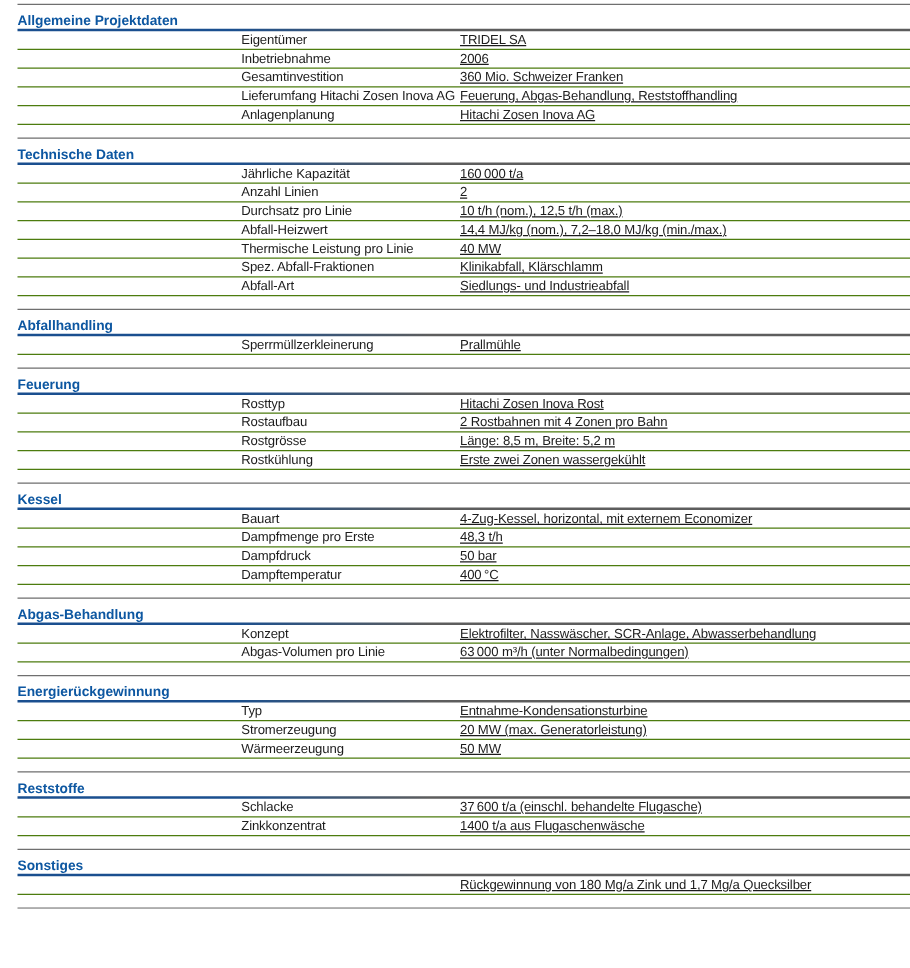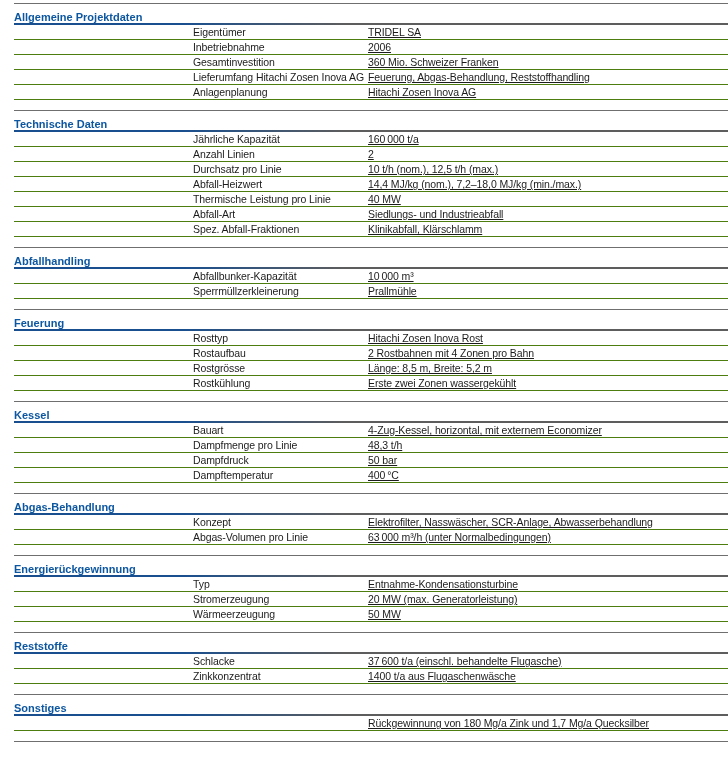--- a/index.html
+++ b/index.html
@@ -112,39 +112,34 @@
       <div class="c2">Abfall-Heizwert</div>
       <div class="c3">14,4 MJ/kg (nom.), 7,2–18,0 MJ/kg (min./max.)</div>
     </div>
     <div class="row">
       <div class="c1"></div>
       <div class="c2">Thermische Leistung pro Linie</div>
       <div class="c3">40 MW</div>
     </div>
     <div class="row">
       <div class="c1"></div>
+      <div class="c2">Spez. Abfall-Fraktionen</div>
+      <div class="c3">Klinikabfall, Klärschlamm</div>
+    </div>
+    <div class="row">
+      <div class="c1"></div>
       <div class="c2">Abfall-Art</div>
       <div class="c3">Siedlungs- und Industrieabfall</div>
     </div>
-    <div class="row">
-      <div class="c1"></div>
-      <div class="c2">Spez. Abfall-Fraktionen</div>
-      <div class="c3">Klinikabfall, Klärschlamm</div>
-    </div>
     <div class="closing"></div>
   </div>
 
   <div class="section">
     <div class="section-title">Abfallhandling</div>
     <div class="section-rule"></div>
-    <div class="row">
-      <div class="c1"></div>
-      <div class="c2">Abfallbunker-Kapazität</div>
-      <div class="c3">10 000 m³</div>
-    </div>
     <div class="row">
       <div class="c1"></div>
       <div class="c2">Sperrmüllzerkleinerung</div>
       <div class="c3">Prallmühle</div>
     </div>
     <div class="closing"></div>
   </div>
 
   <div class="section">
     <div class="section-title">Feuerung</div>
@@ -175,21 +170,21 @@
   <div class="section">
     <div class="section-title">Kessel</div>
     <div class="section-rule"></div>
     <div class="row">
       <div class="c1"></div>
       <div class="c2">Bauart</div>
       <div class="c3">4-Zug-Kessel, horizontal, mit externem Economizer</div>
     </div>
     <div class="row">
       <div class="c1"></div>
-      <div class="c2">Dampfmenge pro Linie</div>
+      <div class="c2">Dampfmenge pro Erste</div>
       <div class="c3">48,3 t/h</div>
     </div>
     <div class="row">
       <div class="c1"></div>
       <div class="c2">Dampfdruck</div>
       <div class="c3">50 bar</div>
     </div>
     <div class="row">
       <div class="c1"></div>
       <div class="c2">Dampftemperatur</div>

